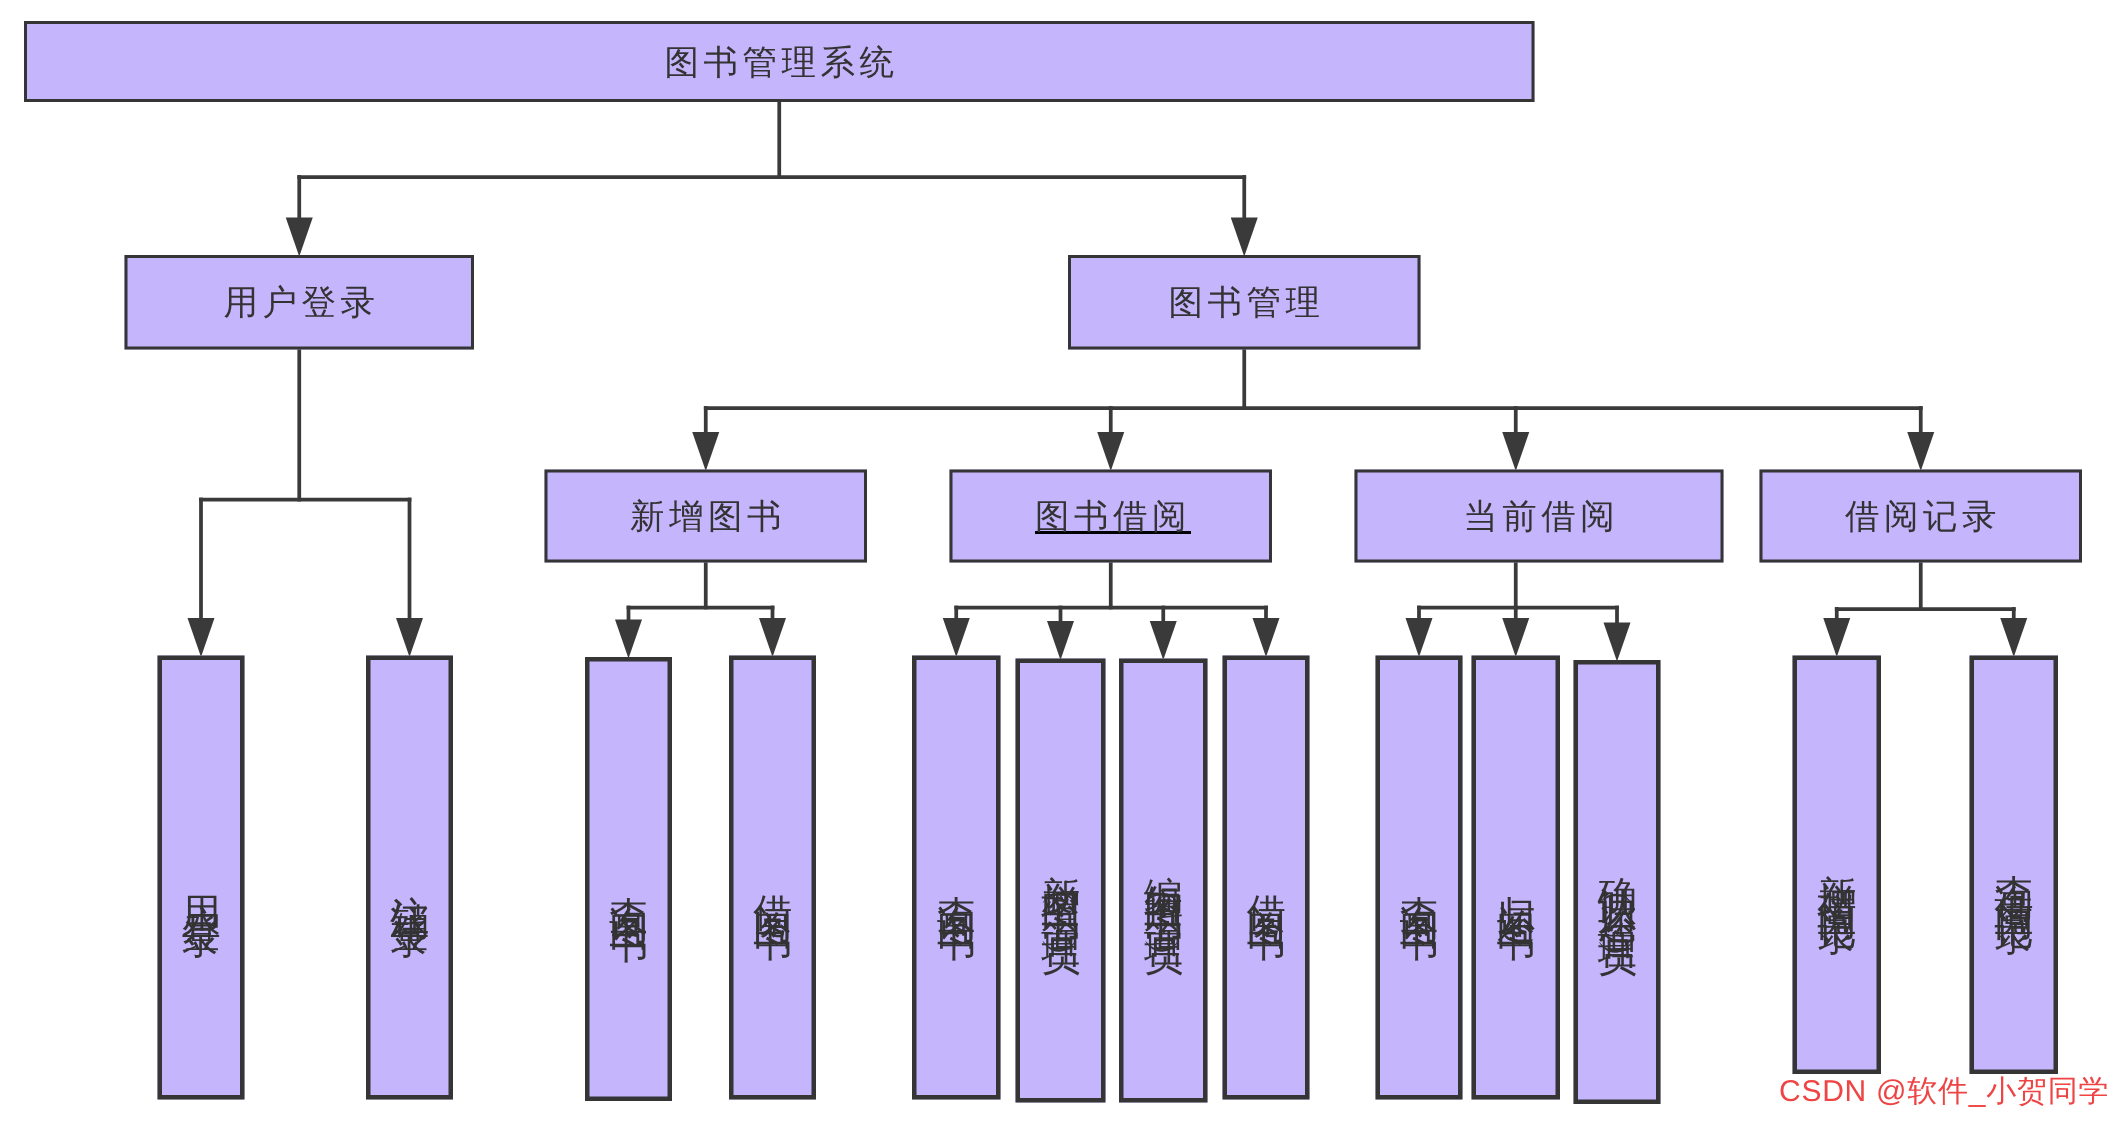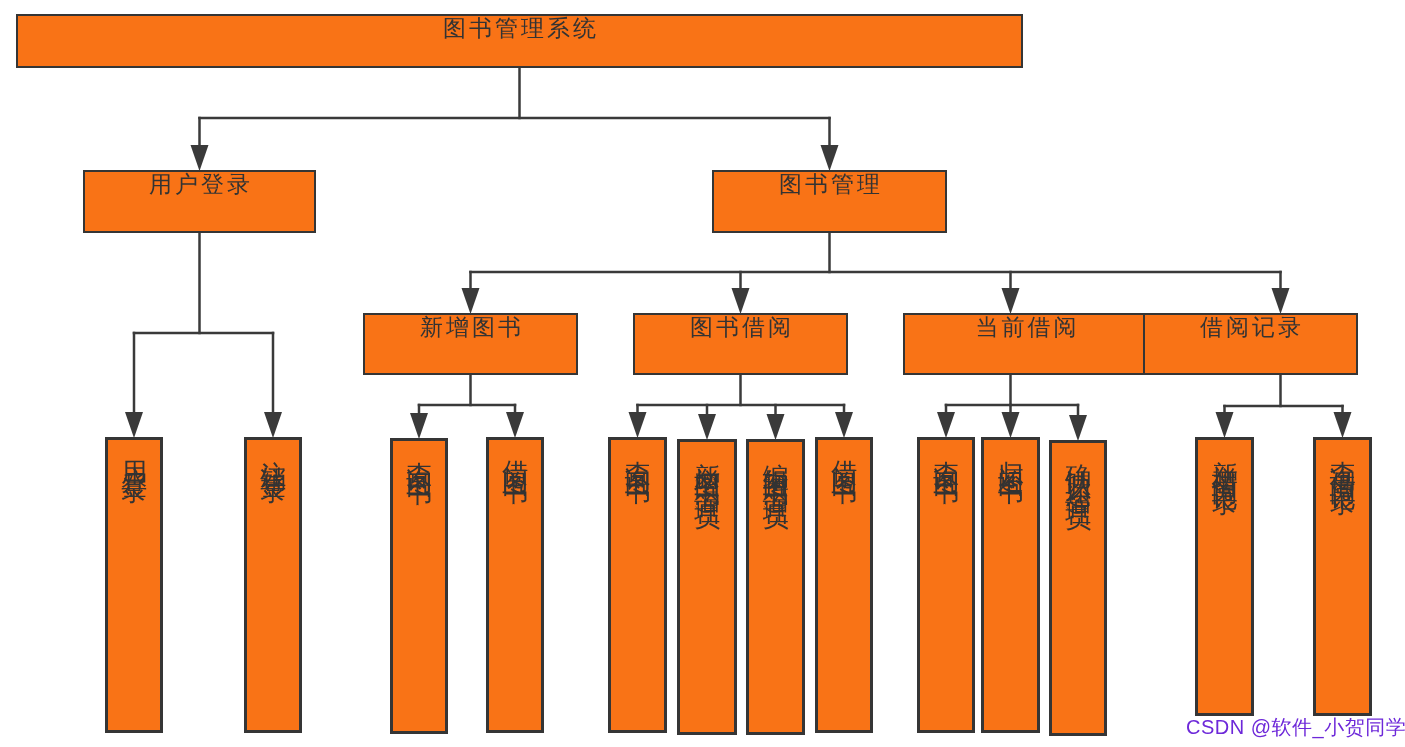--- a/index.html
+++ b/index.html
@@ -17,23 +17,24 @@
     position: absolute;
     left: 0; top: 0;
     z-index: 0;
   }
 
   #nodes { position: absolute; left: 0; top: 0; z-index: 1; }
 
   .node {
     position: absolute;
     box-sizing: border-box;
-    background: #f97316;
+    background: #c4b5fd;
     border: 2.5px solid var(--border, #353535);
     display: flex;
+    align-items: center;
     justify-content: center;
   }
   .node.root { border-width: 2px; }
   .node.v { border-width: 3px; }
 
   .node span {
     color: var(--text, #333333);
     line-height: 1.05;
     white-space: nowrap;
   }
@@ -123,27 +124,27 @@
       </div>
       <div class="node h" style="left: 83px; top: 170px; width: 233px; height: 63px;">
         <span>用户登录</span>
       </div>
       <div class="node h" style="left: 712px; top: 170px; width: 235px; height: 63px;">
         <span>图书管理</span>
       </div>
       <div class="node h" style="left: 363px; top: 313px; width: 215px; height: 62px;">
         <span>新增图书</span>
       </div>
-      <div class="node h" style="left: 633px; top: 313px; width: 215px; height: 62px;">
+      <div class="node h" style="left: 633px; top: 313px; width: 215px; height: 62px; text-decoration: underline;">
         <span>图书借阅</span>
       </div>
       <div class="node h" style="left: 903px; top: 313px; width: 246px; height: 62px;">
         <span>当前借阅</span>
       </div>
-      <div class="node h" style="left: 1143px; top: 313px; width: 215px; height: 62px;">
+      <div class="node h" style="left: 1173px; top: 313px; width: 215px; height: 62px;">
         <span>借阅记录</span>
       </div>
       <div class="node v" style="left: 105px; top: 437px; width: 58px; height: 296px;">
         <span>用户登录</span>
       </div>
       <div class="node v" style="left: 244px; top: 437px; width: 58px; height: 296px;">
         <span>注销登录</span>
       </div>
       <div class="node v" style="left: 390px; top: 438px; width: 58px; height: 296px;">
         <span>查询图书</span>
@@ -172,14 +173,14 @@
       <div class="node v" style="left: 1049px; top: 440px; width: 58px; height: 296px;">
         <span>确认归还（管理员）</span>
       </div>
       <div class="node v" style="left: 1195px; top: 437px; width: 59px; height: 279px;">
         <span>新增借阅记录</span>
       </div>
       <div class="node v" style="left: 1313px; top: 437px; width: 59px; height: 279px;">
         <span>查询借阅记录</span>
       </div>
     </div>
-  <div id="watermark" style="left: 1186px; top: 714px; color: #6d28d9; text-align: center;">CSDN @软件_小贺同学</div>
+  <div id="watermark" style="left: 1186px; top: 714px; color: #ef4444; text-align: center;">CSDN @软件_小贺同学</div>
 </div>
 
 </body></html>

